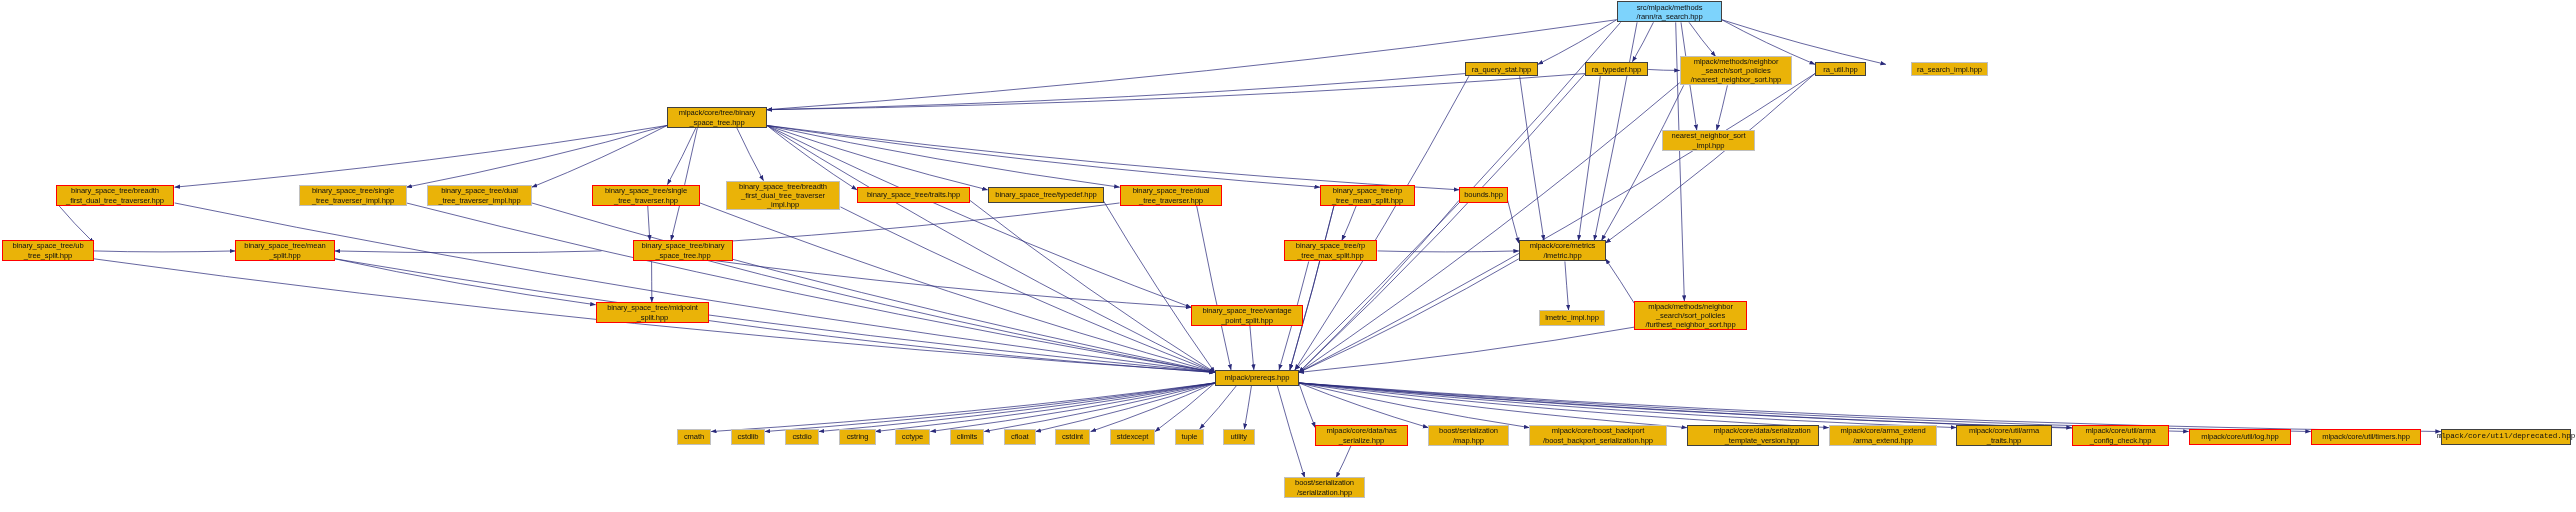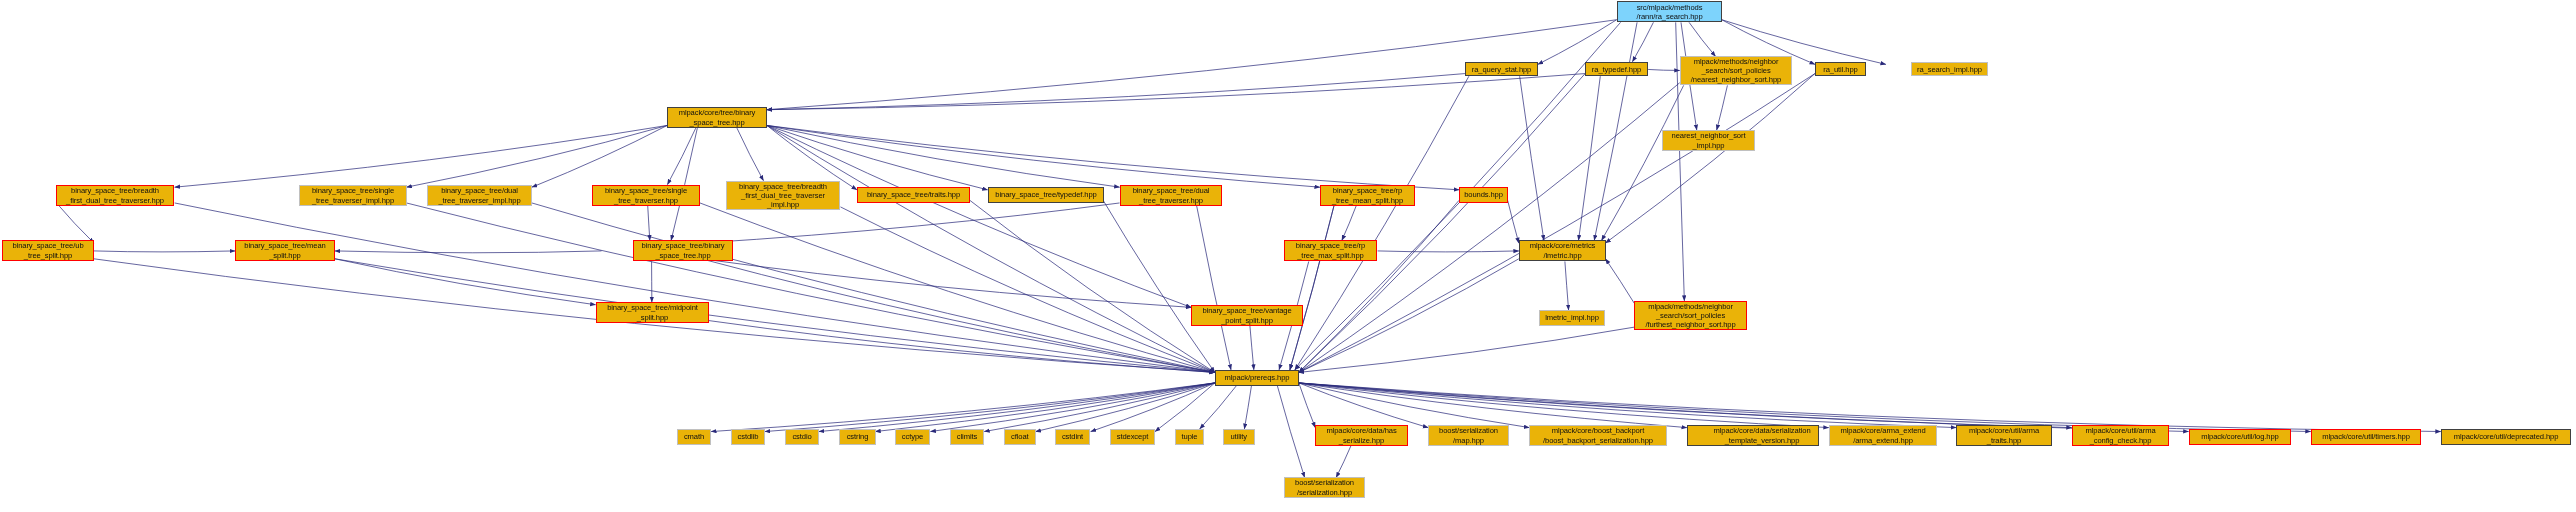--- a/index.html
+++ b/index.html
@@ -224,18 +224,18 @@
       <div class="node black" style="left: 1687px; top: 425px; width: 132px; height: 21px; padding-left: 20px;">mlpack/core/data/serialization
 _template_version.hpp</div>
       <div class="node " style="left: 1829px; top: 425px; width: 108px; height: 21px;">mlpack/core/arma_extend
 /arma_extend.hpp</div>
       <div class="node black" style="left: 1956px; top: 425px; width: 96px; height: 21px;">mlpack/core/util/arma
 _traits.hpp</div>
       <div class="node red" style="left: 2072px; top: 425px; width: 97px; height: 21px;">mlpack/core/util/arma
 _config_check.hpp</div>
       <div class="node red" style="left: 2189px; top: 429px; width: 102px; height: 15.8px;">mlpack/core/util/log.hpp</div>
       <div class="node red" style="left: 2311px; top: 429px; width: 110px; height: 15.8px;">mlpack/core/util/timers.hpp</div>
-      <div class="node black" style="left: 2441px; top: 429px; width: 130px; height: 15.8px;">mlpack/core/util/deprecated.hpp</div>
+      <div class="node black" style="left: 2441px; top: 429px; width: 130px; height: 15.8px; font-family: Liberation Mono, monospace;">mlpack/core/util/deprecated.hpp</div>
       <div class="node " style="left: 1284px; top: 477px; width: 81px; height: 21px;">boost/serialization
 /serialization.hpp</div>
     </div>
 </div>
 
 
 </body></html>

